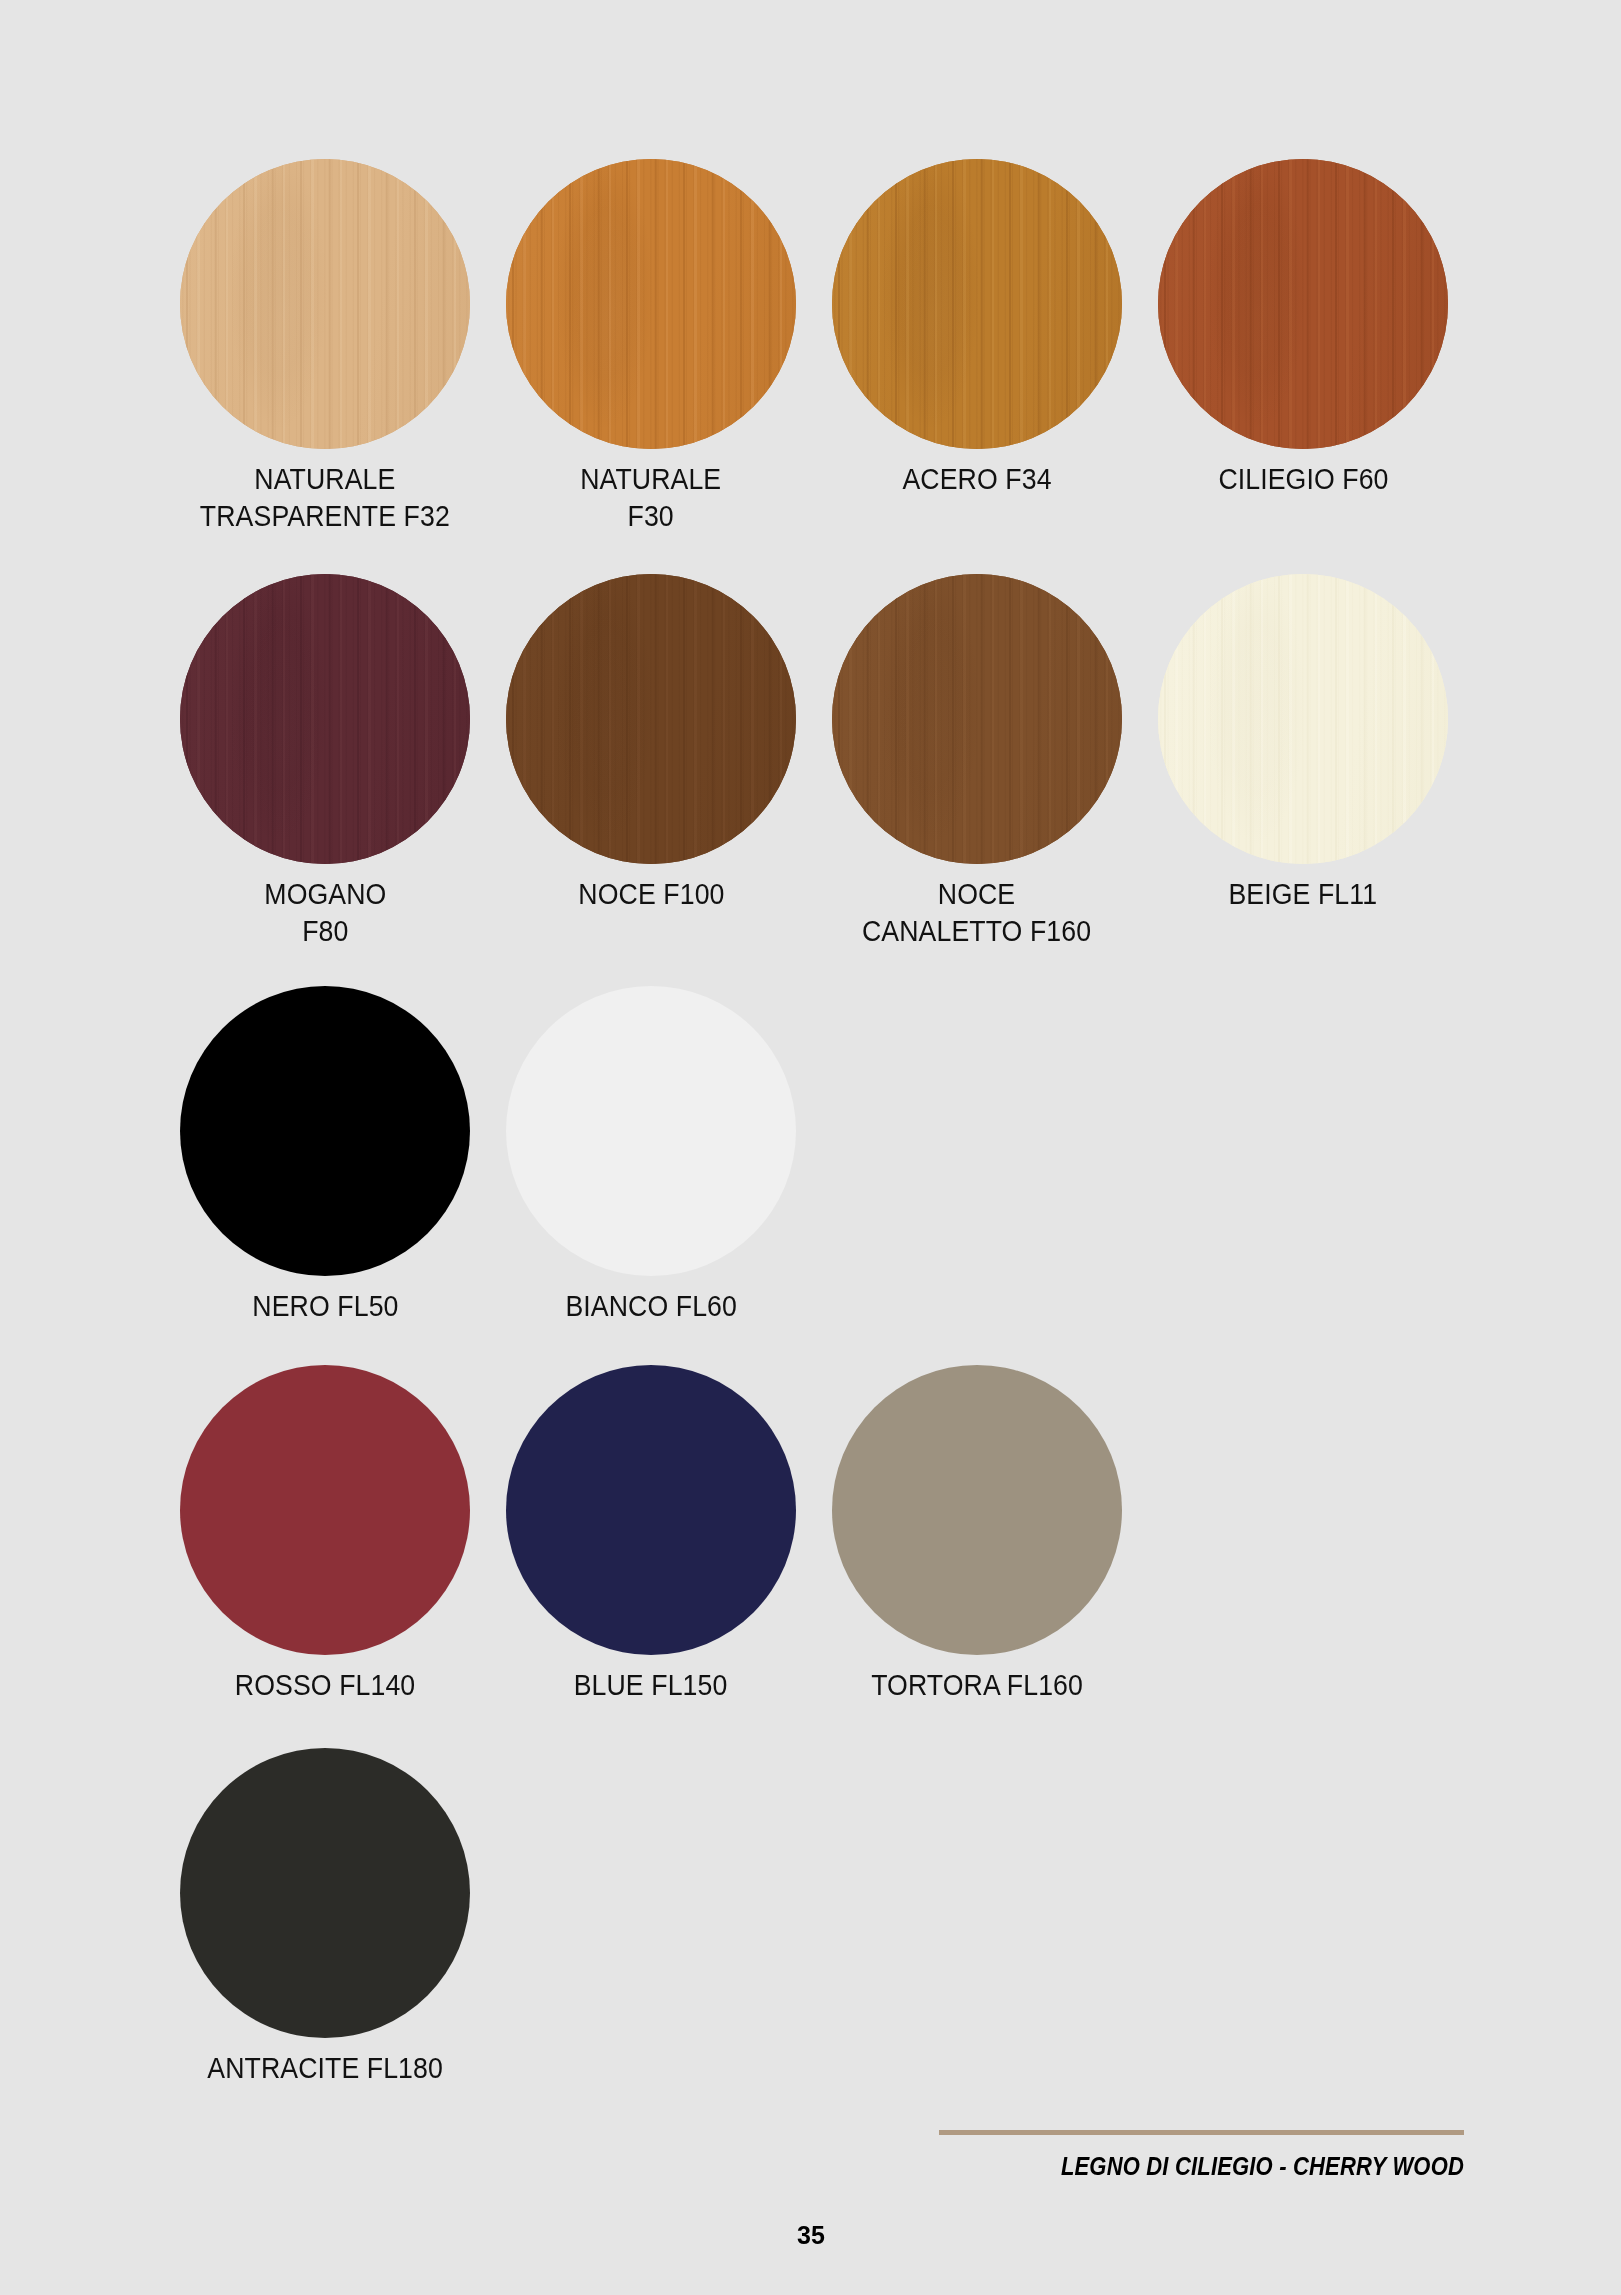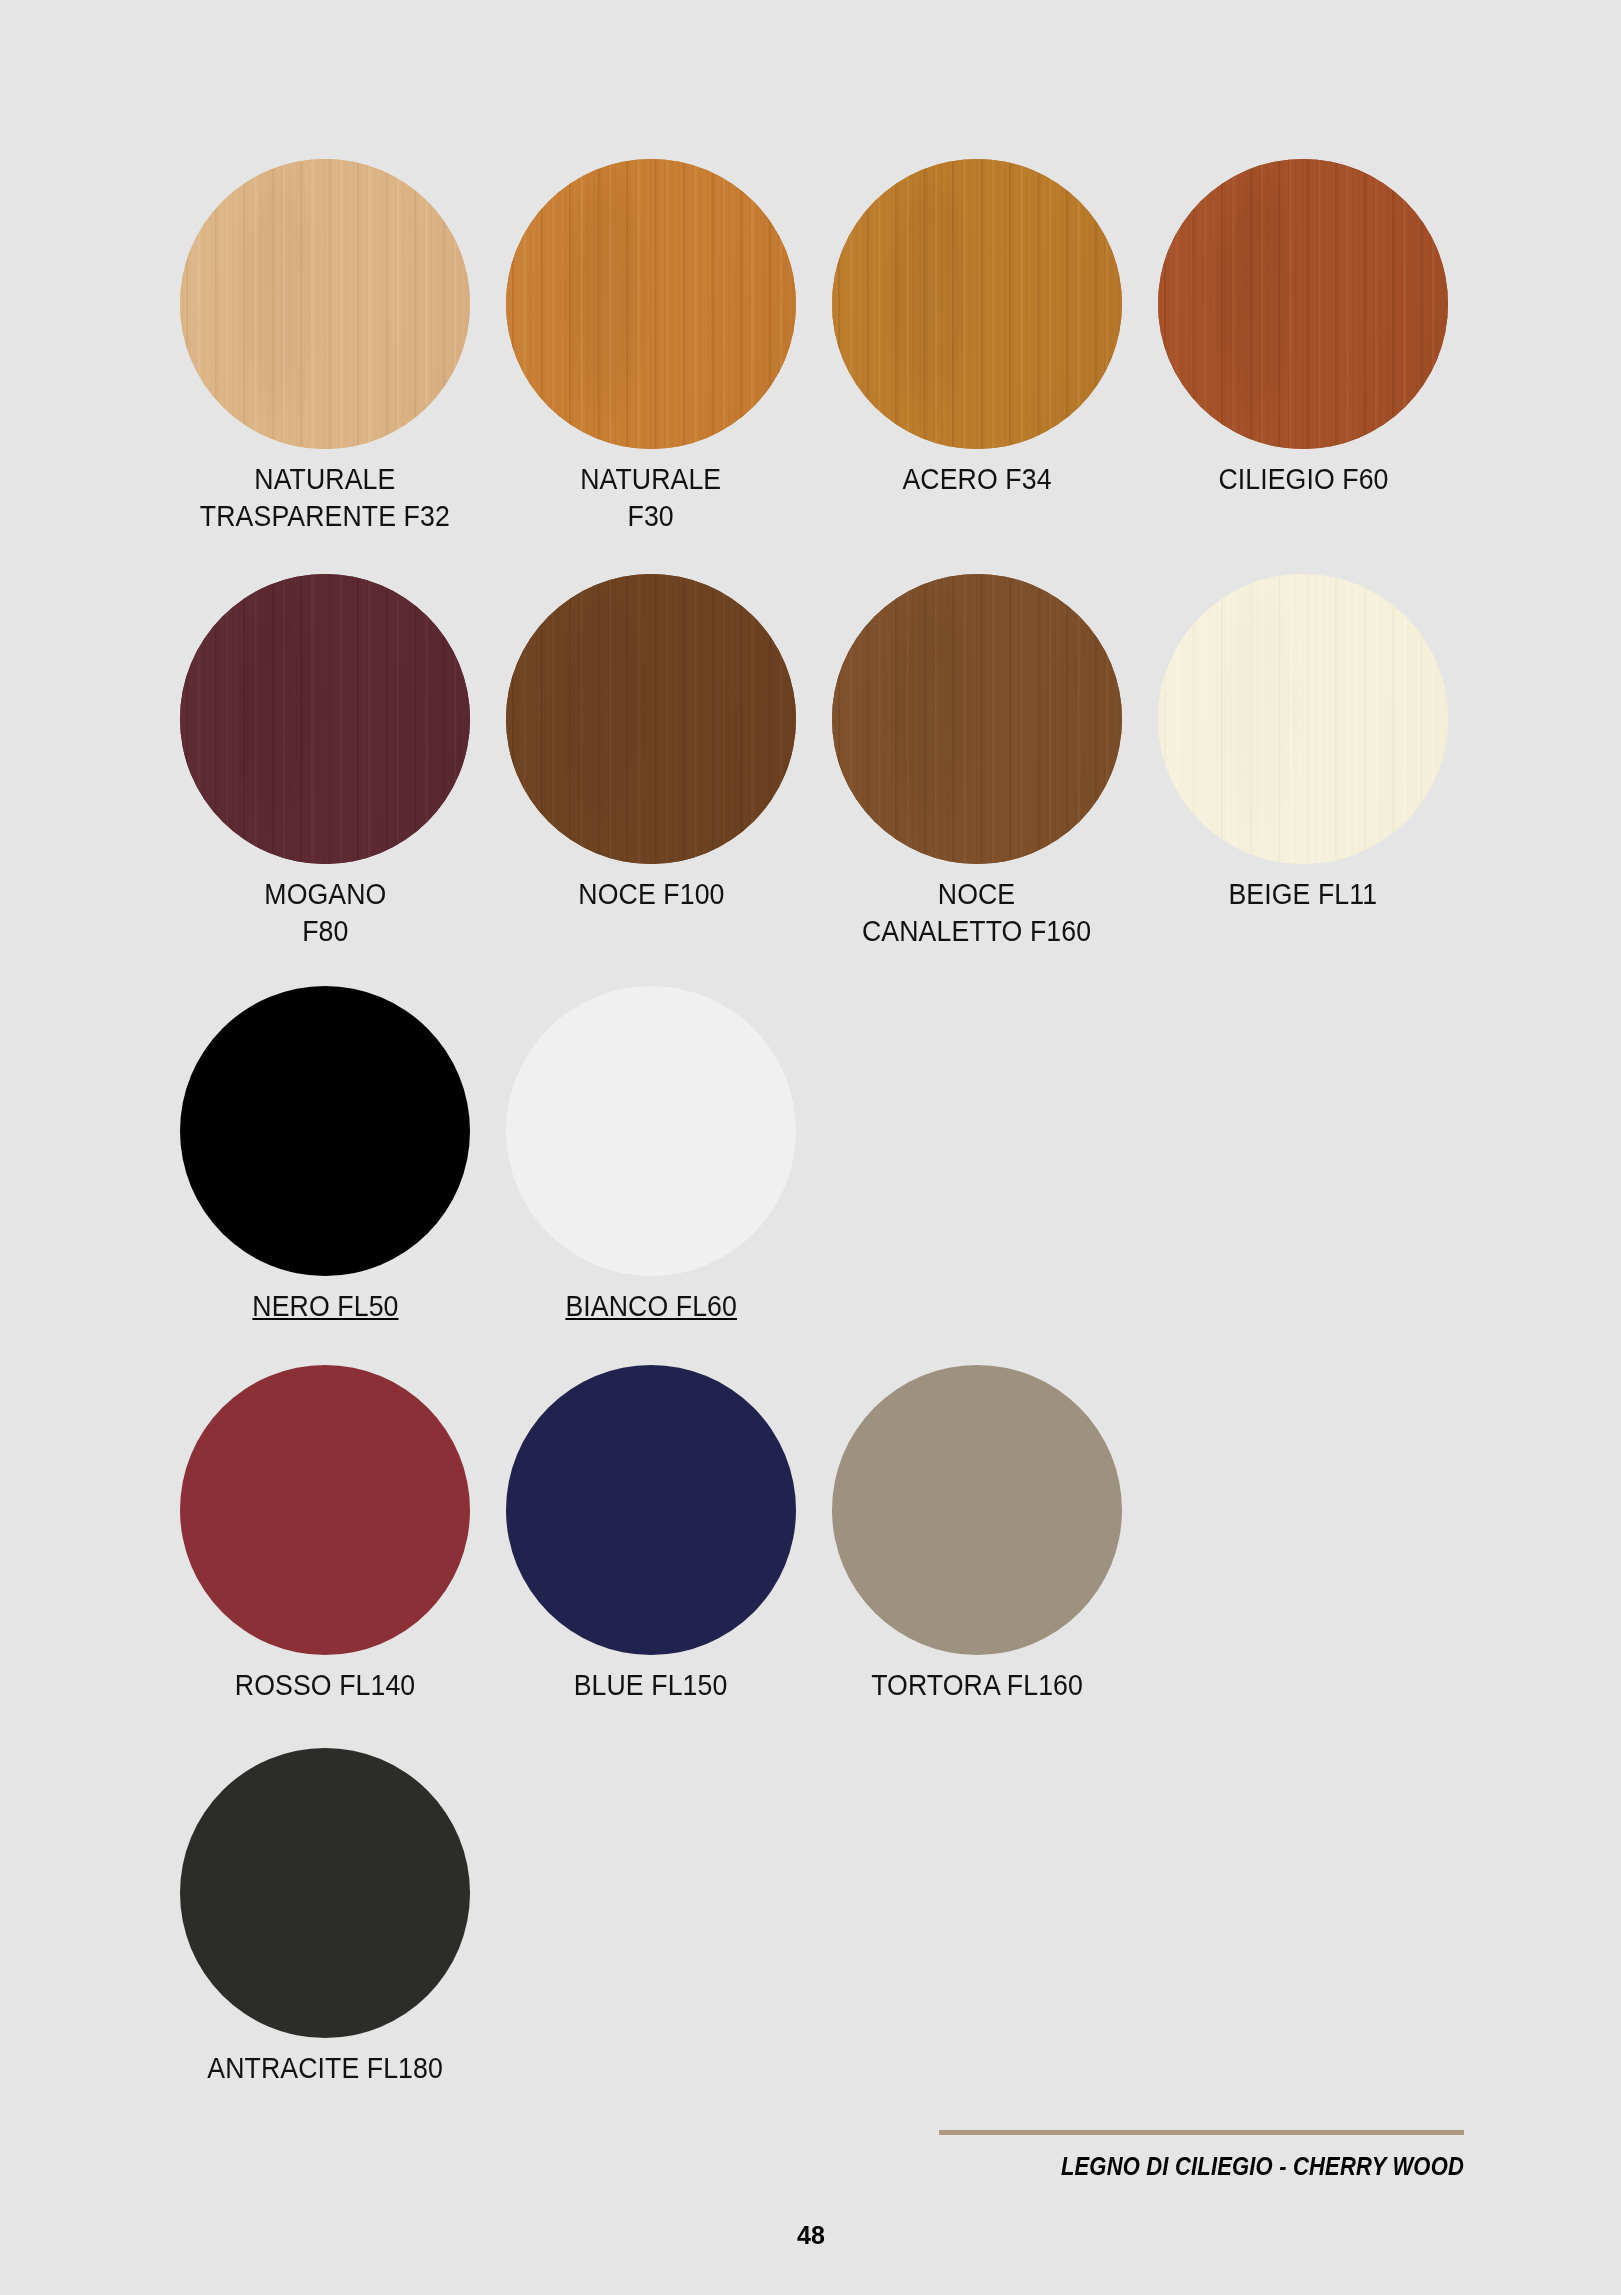--- a/index.html
+++ b/index.html
@@ -28,21 +28,21 @@
     top: 159px;
     width: 1304px;
   }
 
   .swatch-row {
     display: flex;
     align-items: flex-start;
   }
   .swatch-row.r1 { height: 415px; }
   .swatch-row.r2 { height: 412px; }
-  .swatch-row.r3 { height: 379px; text-decoration: underline; }
+  .swatch-row.r3 { height: 379px; }
   .swatch-row.r4 { height: 383px; }
   .swatch-row.r5 { height: 337px; }
 
   .swatch-cell {
     width: 326px;
     display: flex;
     flex-direction: column;
     align-items: center;
   }
 
@@ -194,16 +194,16 @@
       <div class="swatch-row r5">
         <div class="swatch-cell">
           <div class="swatch-disc" style="background: rgb(44, 44, 40);"></div>
           <div class="swatch-label">ANTRACITE FL180</div>
         </div>
       </div>
     </div>
 
   <div id="footer-rule" style="background: rgb(176, 154, 130);"></div>
   <div id="footer-caption">LEGNO DI CILIEGIO - CHERRY WOOD</div>
-  <div id="page-number">48</div>
+  <div id="page-number">35</div>
 
 </div>
 
 
 </body></html>

